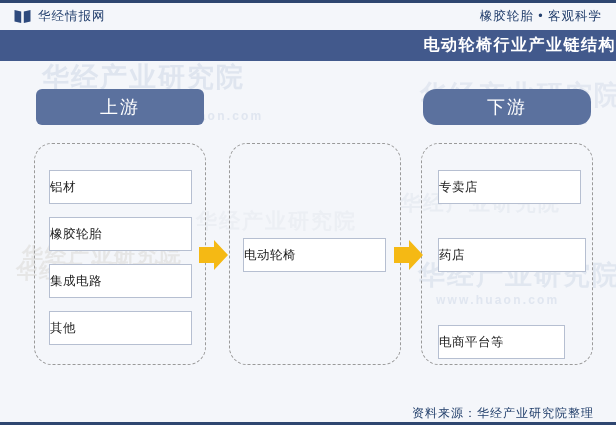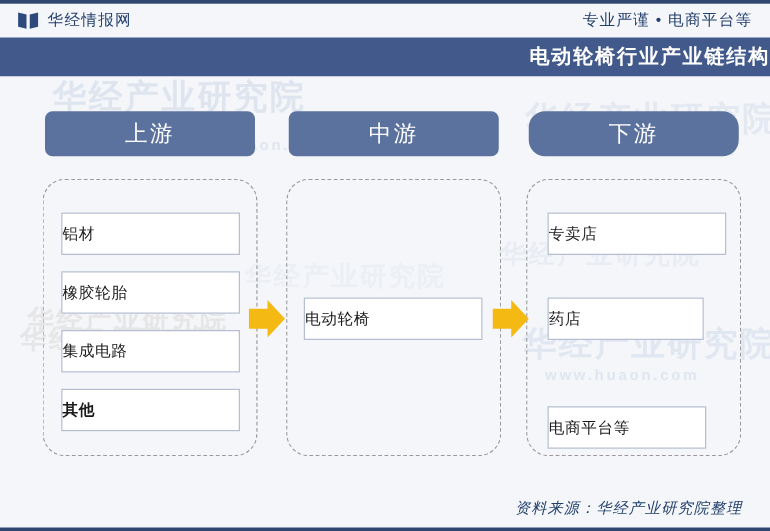--- a/index.html
+++ b/index.html
@@ -133,25 +133,24 @@
 
   
   .arrow { position: absolute; z-index: 4; }
 
   
   .footer {
     position: absolute;
     left: 0; right: 0; bottom: 0;
     height: 31px;
     display: flex;
-    align-items: center;
+    align-items: flex-end;
     justify-content: flex-end;
     padding-right: 22px;
     z-index: 5;
-    font-style: italic;
   }
   .footer span {
     font-size: 12px;
     color: #23406c;
     letter-spacing: 1px;
     white-space: nowrap;
   }
 </style>
 </head>
 <body>
@@ -159,21 +158,21 @@
 <div id="page">
 
   <div class="brandbar">
     <div class="brand-left">
       <svg class="book-icon" viewBox="0 0 17 15">
         <polygon points="0.5,1 7.2,2.6 7.2,14 0.5,12.4" fill="#2e4a7d"></polygon>
         <polygon points="9.8,2.6 16.5,1 16.5,12.4 9.8,14" fill="#2e4a7d"></polygon>
       </svg>
       <span class="brand-name">华经情报网</span>
     </div>
-    <span class="brand-right">专业严谨 • 电商平台等</span>
+    <span class="brand-right">橡胶轮胎 • 客观科学</span>
   </div>
 
   <div class="titleband">
     <span class="title-text">电动轮椅行业产业链结构</span>
   </div>
 
   <div class="canvas">
 
     <div class="wm big" style="left:42px;  top:-2px;">华经产业研究院</div>
     <div class="wm mid" style="left:196px; top:146px; color:#eceff4;">华经产业研究院</div>
@@ -182,52 +181,49 @@
     <div class="wm mid" style="left:400px; top:128px; color:#e9edf3;">华经产业研究院</div>
     <div class="wm big" style="left:418px; top:196px; color:#e1e7f0;">华经产业研究院</div>
     <div class="wm mid grey" style="left:22px; top:180px;">华经产业研究院</div>
     <div class="wm url" style="left:140px; top:48px;">www.huaon.com</div>
     <div class="wm url" style="left:436px; top:232px;">www.huaon.com</div>
     <div class="wm url" style="left:466px; top:52px;">www.huaon.com</div>
 
     <div class="pill" style="left:36px;  top:28px; width:168px;">
       <span>上游</span>
     </div>
-    <div class="pill" style="left:231px; top:28px; width:168px;">
-      <span>中游</span>
-    </div>
     <div class="pill" style="left:423px; top:28px; width:168px;border-radius:13px;">
       <span>下游</span>
     </div>
 
     <div class="group" style="left:34px;  top:82px; width:172px; height:222px;"></div>
     <div class="group" style="left:229px; top:82px; width:172px; height:222px;"></div>
     <div class="group" style="left:421px; top:82px; width:172px; height:222px;"></div>
 
     <div class="node" style="left:49px; top:109px; width:143px; height:34px;">
       <span>铝材</span>
     </div>
     <div class="node" style="left:49px; top:156px; width:143px; height:34px;">
       <span>橡胶轮胎</span>
     </div>
     <div class="node" style="left:49px; top:203px; width:143px; height:34px;">
       <span>集成电路</span>
     </div>
-    <div class="node" style="left:49px; top:250px; width:143px; height:34px;font-weight:bold;">
+    <div class="node" style="left:49px; top:250px; width:143px; height:34px;">
       <span>其他</span>
     </div>
 
     <div class="node" style="left:243px; top:177px; width:143px; height:34px;">
       <span>电动轮椅</span>
     </div>
 
     <div class="node" style="left:438px; top:109px; width:143px; height:34px;">
       <span>专卖店</span>
     </div>
-    <div class="node" style="left:438px; top:177px; width:125px; height:34px;">
+    <div class="node" style="left:438px; top:177px; width:148px; height:34px;">
       <span>药店</span>
     </div>
     <div class="node" style="left:438px; top:264px; width:127px; height:34px;">
       <span>电商平台等</span>
     </div>
 
     <svg class="arrow" style="left:199px; top:178px;" width="30" height="32" viewBox="0 0 30 32">
       <polygon points="0,8 15,8 15,1 29,16 15,31 15,24 0,24" fill="#f5b914"></polygon>
     </svg>
     <svg class="arrow" style="left:394px; top:178px;" width="30" height="32" viewBox="0 0 30 32">

